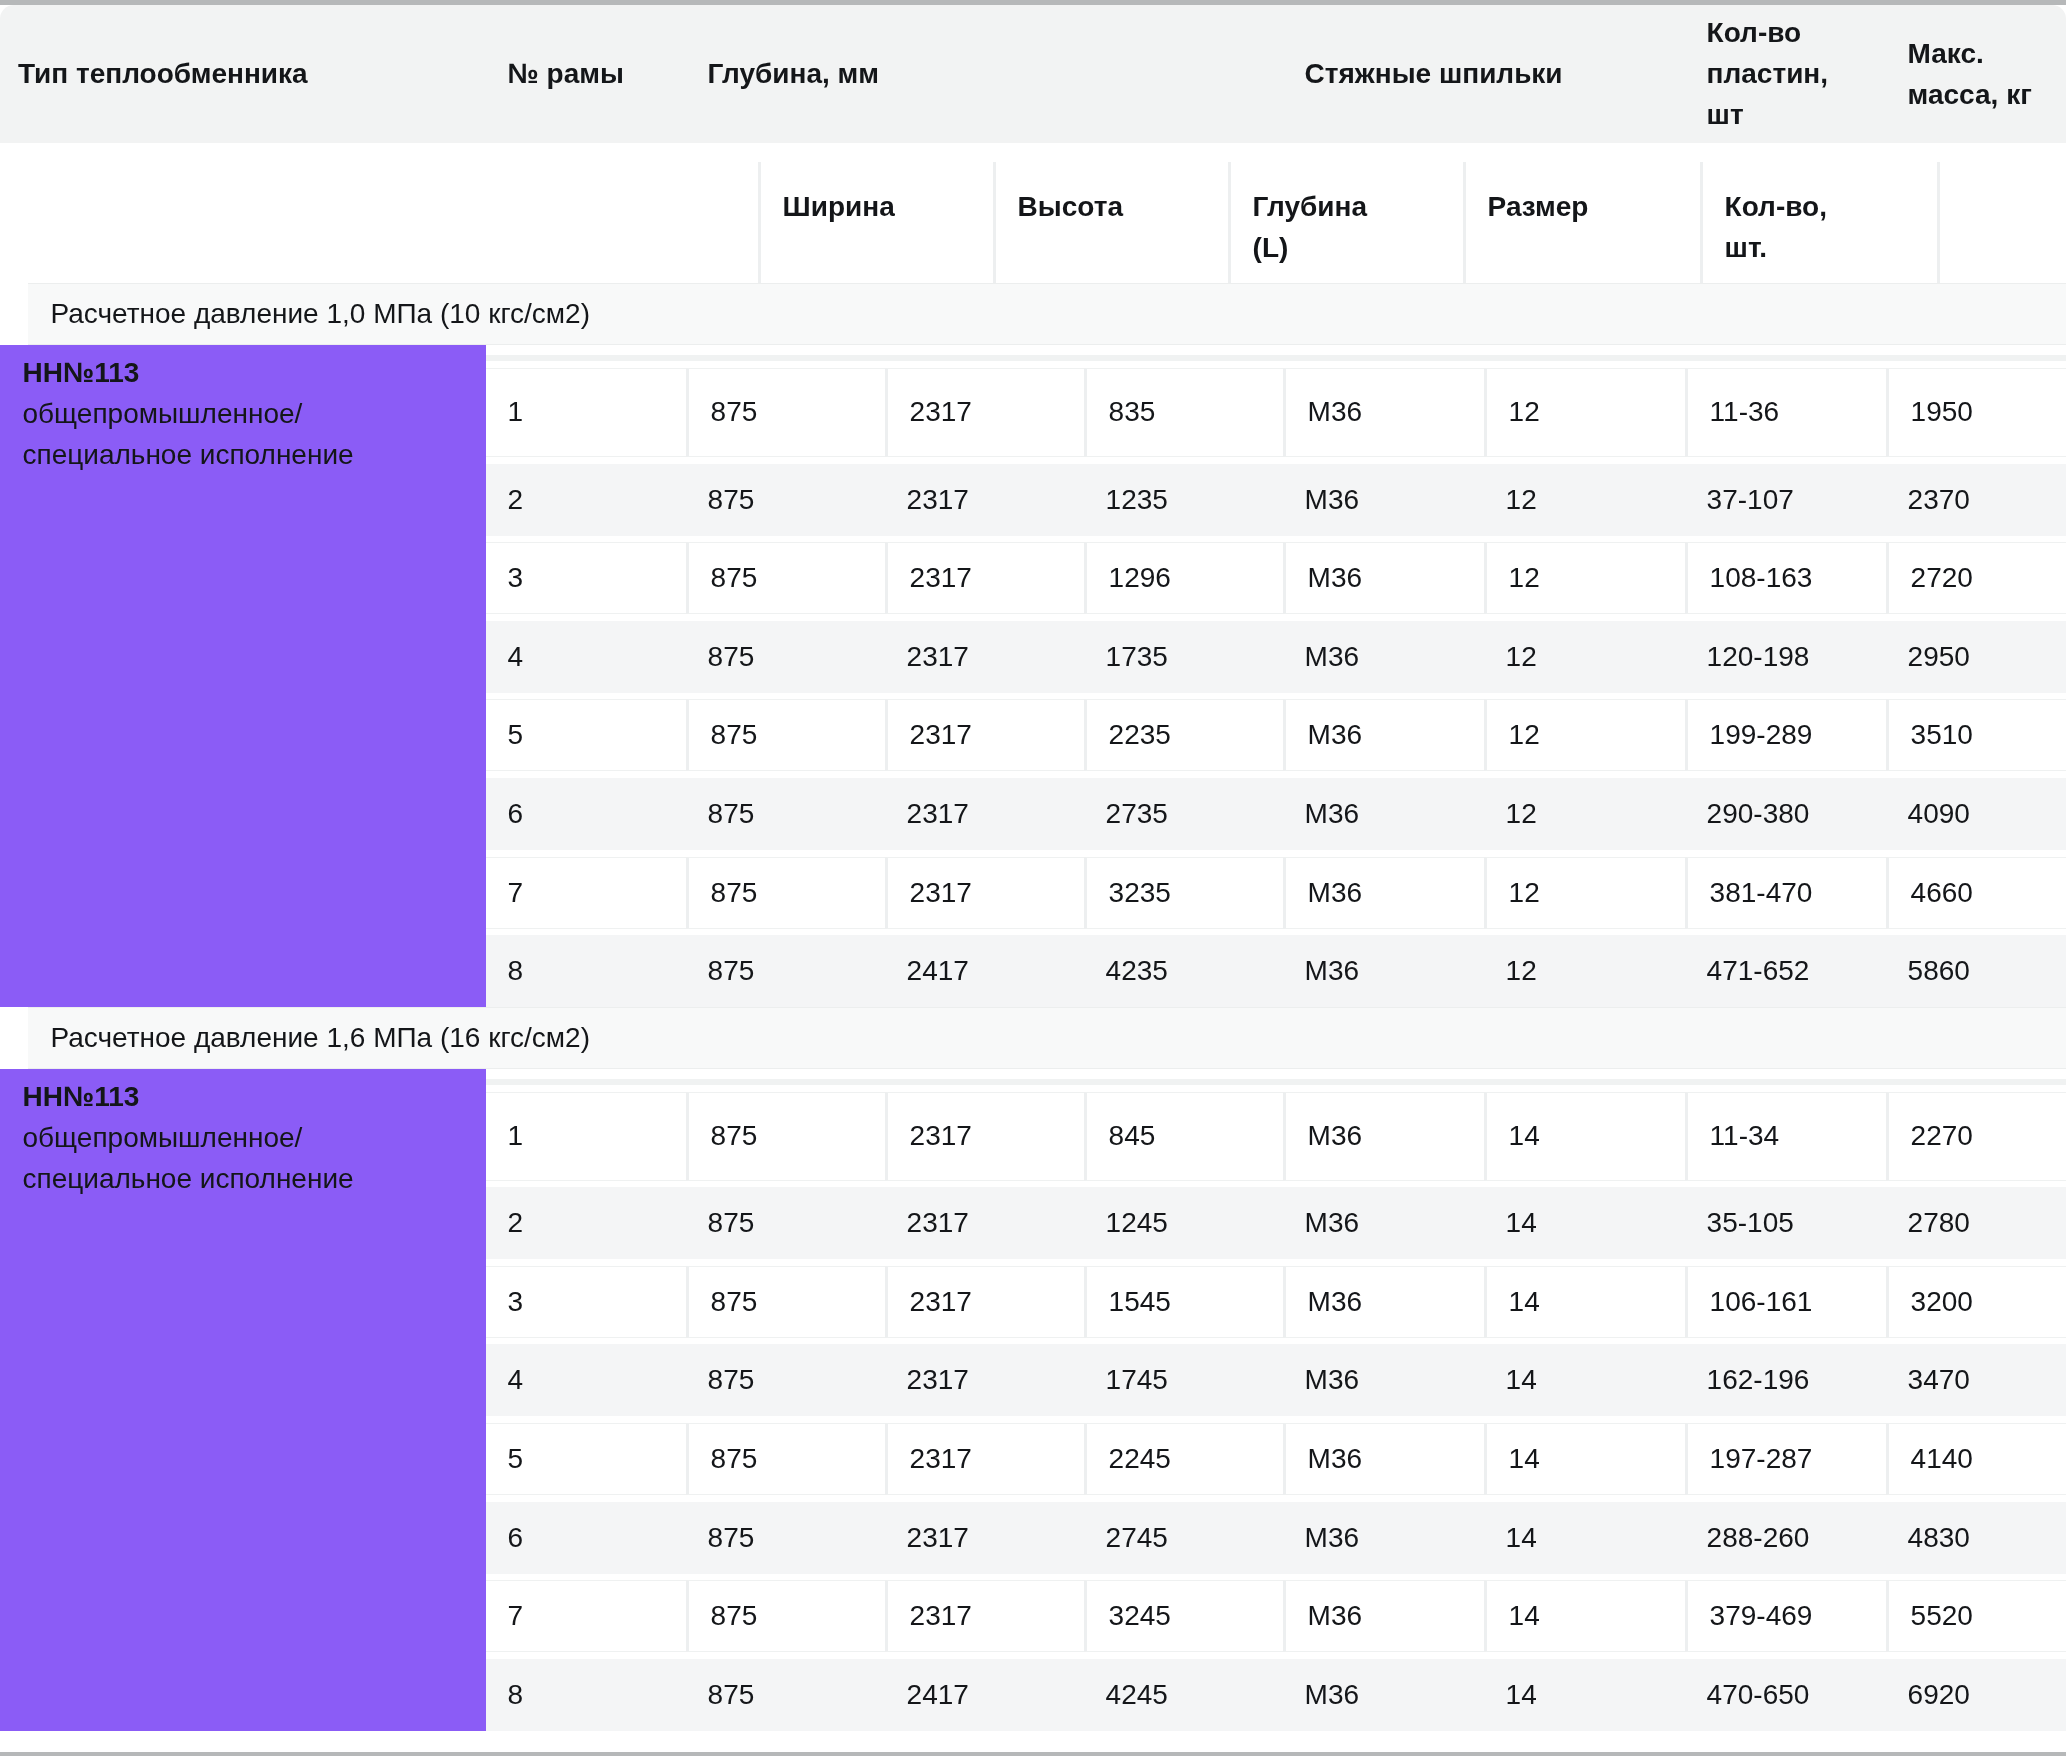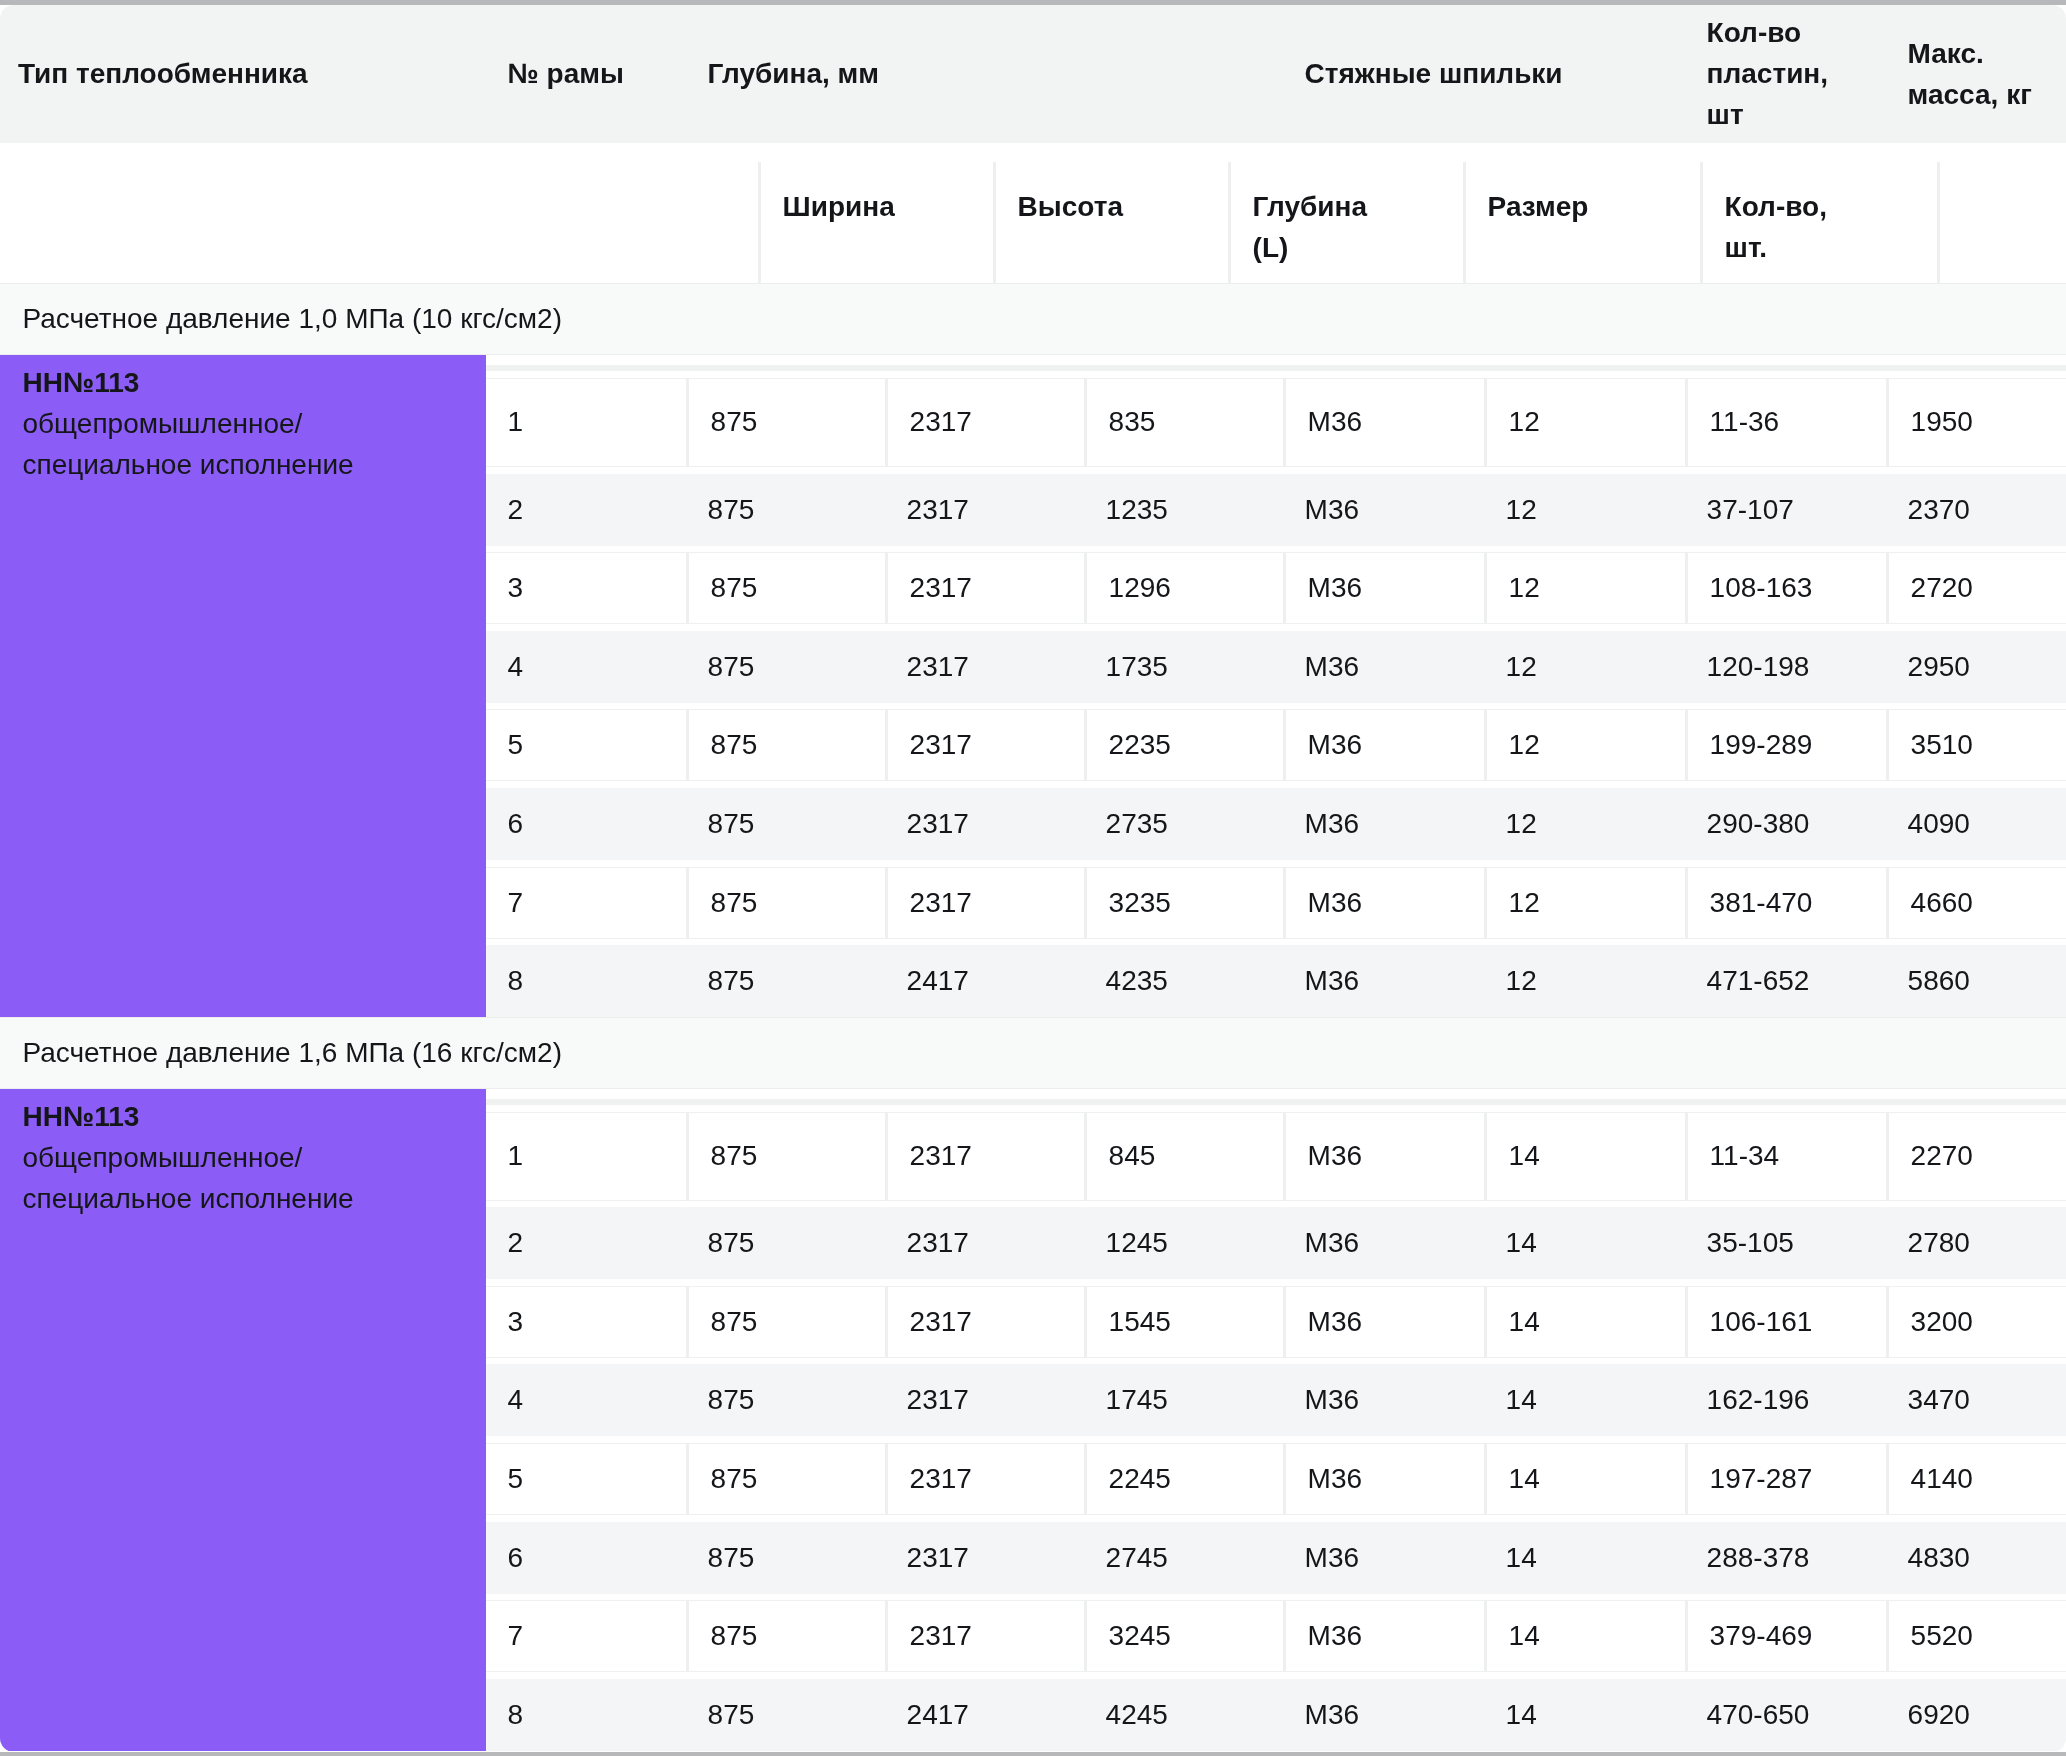--- a/index.html
+++ b/index.html
@@ -59,28 +59,29 @@
     font-size:28px;
     line-height:41px;
     gap:36px;
   }
   .h2row .cell{padding:23.4px 0 0 21.6px;}
   .h2row .cell.sep{border-left:3.7px solid #edeff0;}
   .h2label{max-width:127px;display:inline-block;}
 
   
   .section-row{
-    height:72px;
+    height:62px;
     background:#f8f9f9;
     border-top:1.9px solid #eceeee;
     border-bottom:1.9px solid #eceeee;
     box-sizing:border-box;
     display:flex;align-items:center;
     font-size:28px;
     padding-left:22.5px;
+    margin-left:28px;
   }
 
   
   .block{display:grid;grid-template-columns:486px 1581px;background:#ffffff;}
   .typecell{
     padding:6.6px 19px 0 22.5px;
     font-size:28px;line-height:41px;
     background:#8b5cf6;
   }
   .typecell .model{font-weight:700;}
@@ -290,21 +291,21 @@
             <div class="cell">197-287</div>
             <div class="cell">4140</div>
           </div>
           <div class="row rows-grid gray">
             <div class="cell">6</div>
             <div class="cell">875</div>
             <div class="cell">2317</div>
             <div class="cell">2745</div>
             <div class="cell">М36</div>
             <div class="cell">14</div>
-            <div class="cell">288-378</div>
+            <div class="cell">288-260</div>
             <div class="cell">4830</div>
           </div>
           <div class="row rows-grid white">
             <div class="cell">7</div>
             <div class="cell">875</div>
             <div class="cell">2317</div>
             <div class="cell">3245</div>
             <div class="cell">М36</div>
             <div class="cell">14</div>
             <div class="cell">379-469</div>

